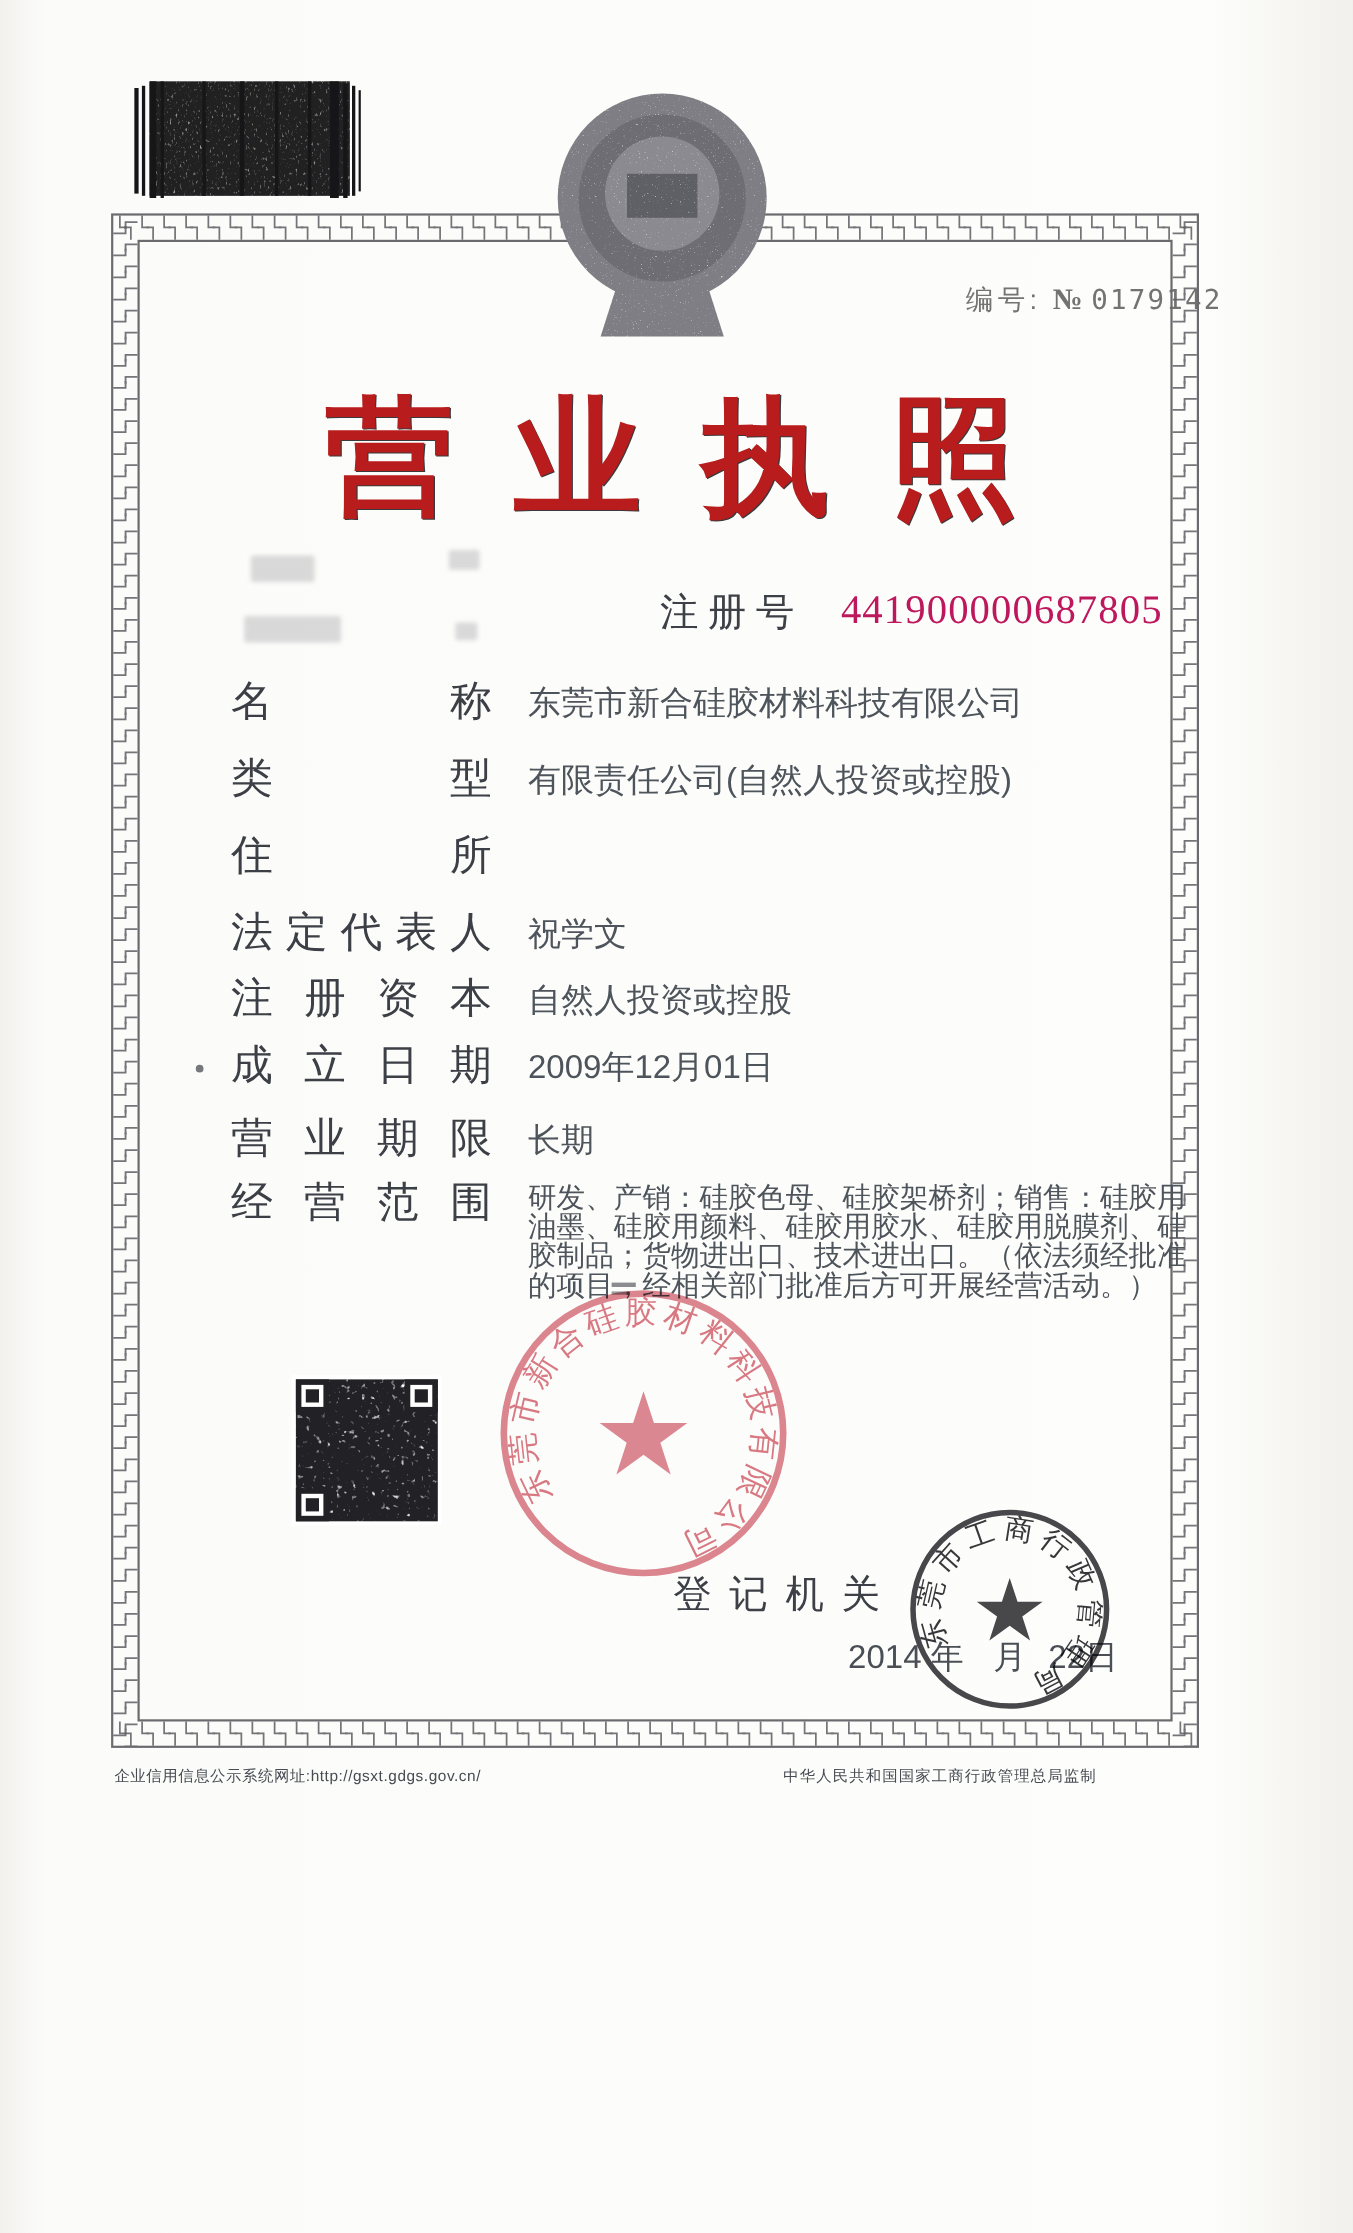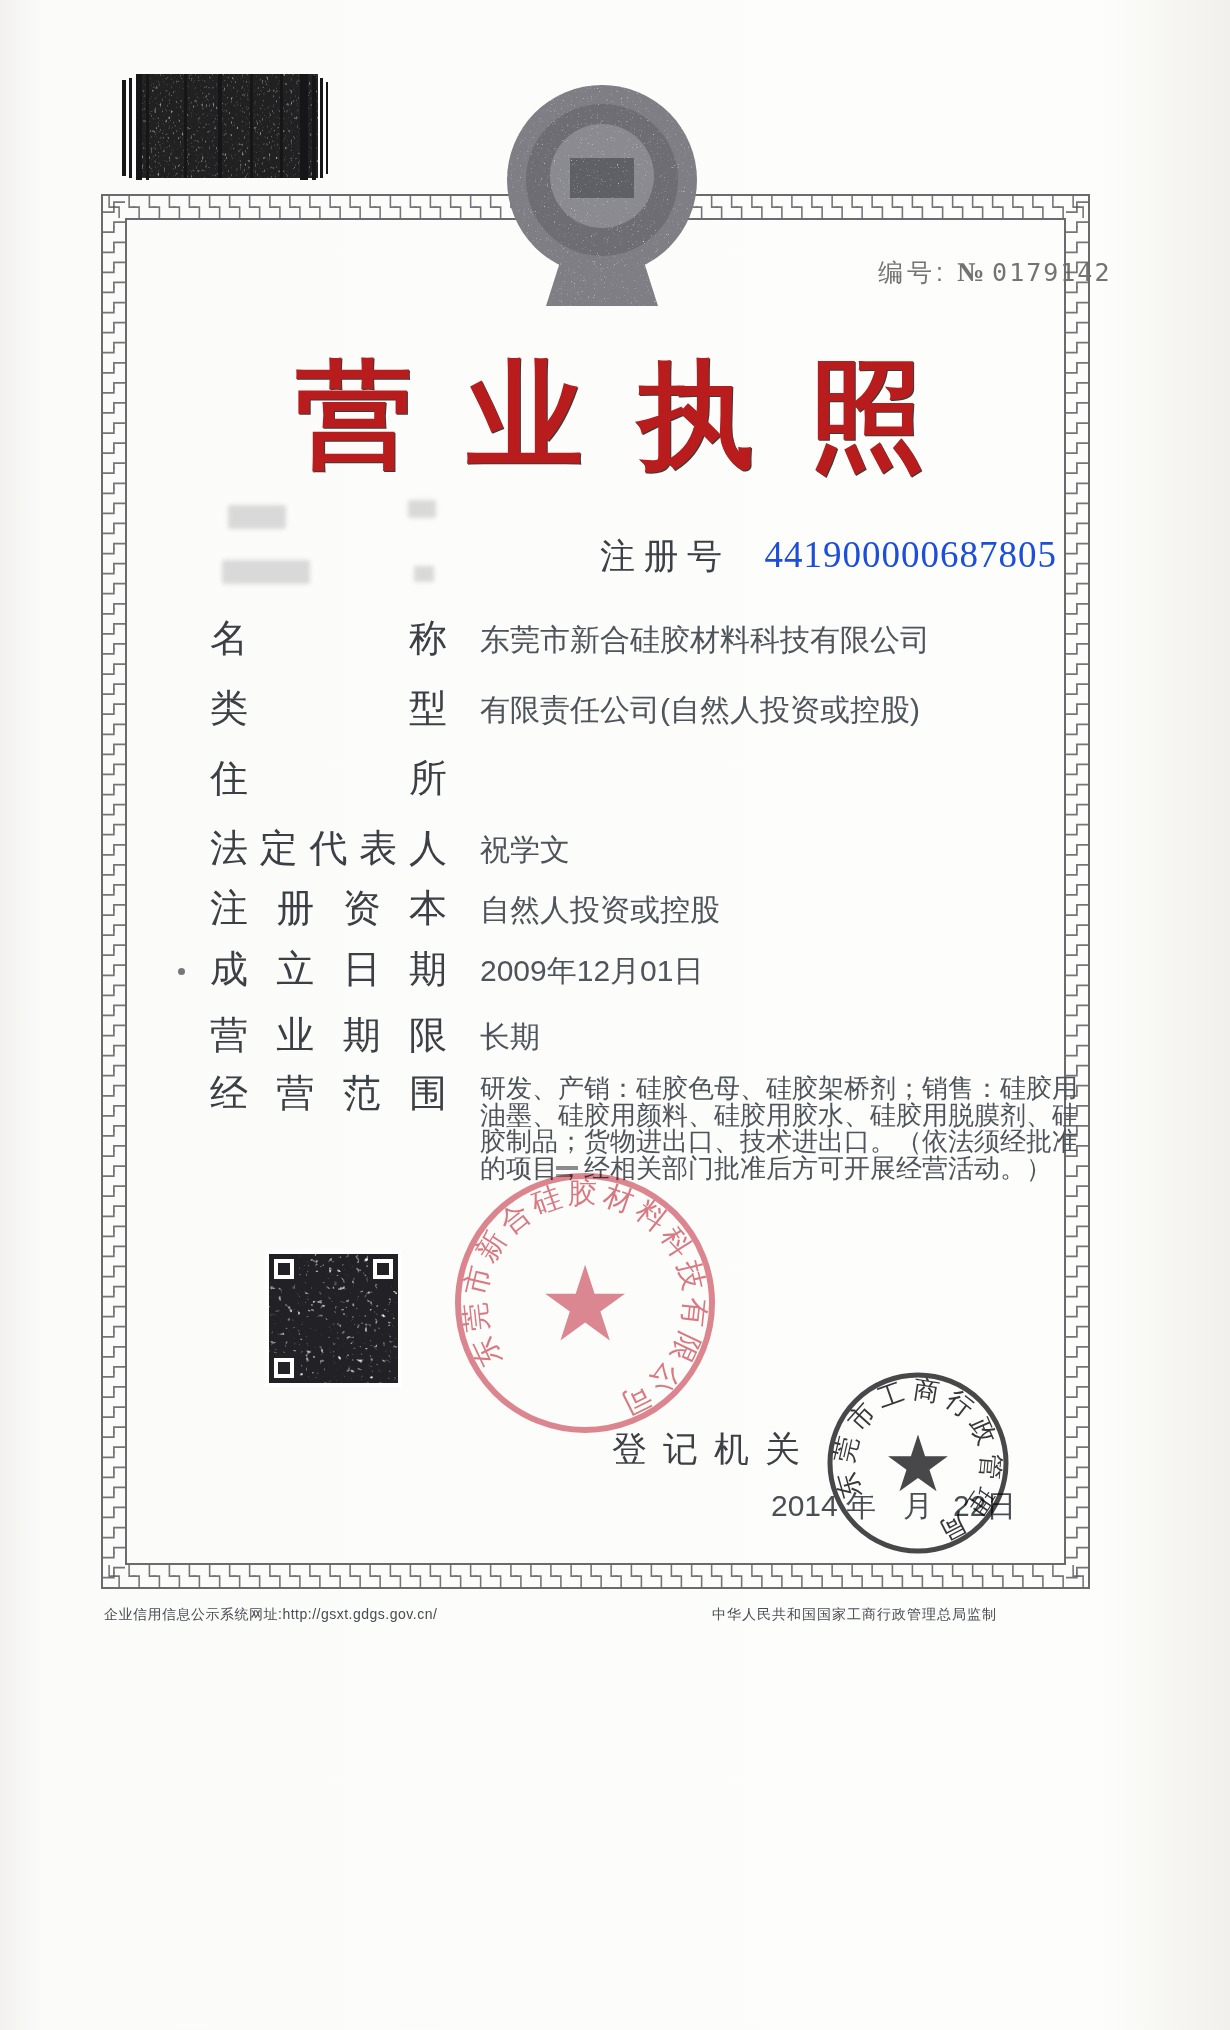--- a/index.html
+++ b/index.html
@@ -31,21 +31,21 @@
   .meander.left{left:22px;top:0;transform:rotate(90deg);}
   .meander.right{left:985px;top:0;transform:rotate(90deg);}
 
   
   .title{left:296px;top:352px;font-size:116px;line-height:1.1;font-weight:900;color:#b91c1c;
          letter-spacing:55px;white-space:nowrap;text-shadow:1px 1px 0 #3a3a3d;}
 
   
   .regrow{left:600px;top:533px;height:44px;white-space:nowrap;}
   .regrow .lbl{display:inline-flex;justify-content:space-between;width:122px;font-size:35px;color:#3d4147;vertical-align:top;}
-  .regrow .val{font-family:"Liberation Serif","DejaVu Serif",serif;font-size:37px;color:#1d4ed8;margin-left:38px;letter-spacing:1px;}
+  .regrow .val{font-family:"Liberation Serif","DejaVu Serif",serif;font-size:37px;color:#be185d;margin-left:38px;letter-spacing:1px;}
 
   
   #fields{left:210px;top:0;width:890px;height:100%;}
   .frow{position:absolute;left:0;display:flex;align-items:flex-start;}
   .frow .flabel{display:flex;justify-content:space-between;width:237px;flex:0 0 237px;
                 font-size:38px;line-height:44px;color:#3c4046;font-weight:500;}
   .frow .fvalue{margin-left:33px;font-size:30px;line-height:36px;color:#4e545b;padding-top:6px;white-space:nowrap;}
   .frow.scope .fvalue{font-size:26px;line-height:26.5px;width:612px;white-space:normal;padding-top:4px;}
 
   

